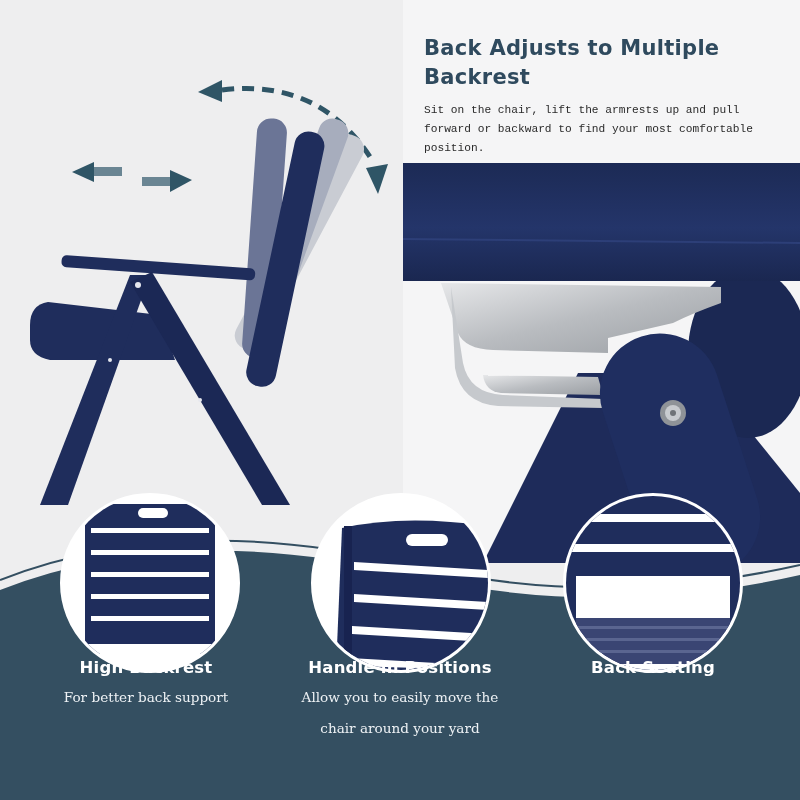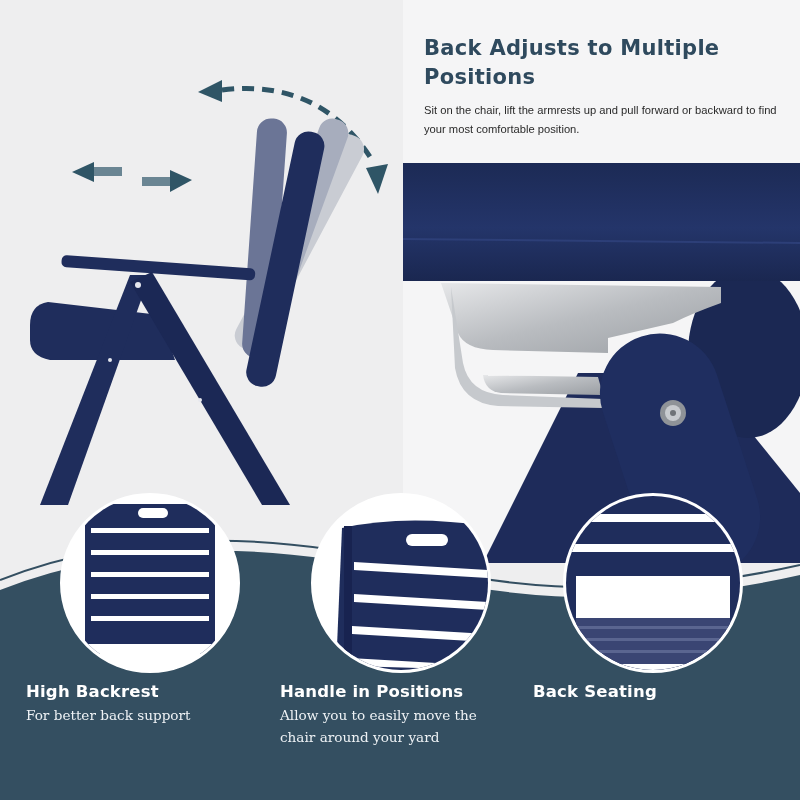--- a/index.html
+++ b/index.html
@@ -9,54 +9,54 @@
   .left-panel { position: absolute; left: 0; top: 0; width: 403px; height: 560px; background: #eeeeef; }
   .right-panel { position: absolute; left: 403px; top: 0; width: 397px; height: 560px; background: #f5f5f6; }
 
   .headline {
     position: absolute; left: 424px; top: 34px; width: 360px;
     font-family: "DejaVu Sans", sans-serif; font-weight: bold;
     font-size: 21px; line-height: 29px; color: #2f4a5e; letter-spacing: 0.3px;
   }
   .subtext {
     position: absolute; left: 424px; top: 101px; width: 360px;
-    font-family: Liberation Sans, sans-serif;
+    font-family: Liberation Mono, monospace;
     font-size: 11.2px; line-height: 19px; color: #2a2a2a;
   }
 
   .closeup { position: absolute; left: 403px; top: 163px; width: 397px; height: 400px; overflow: hidden; }
 
   .chair-illustration { position: absolute; left: 0; top: 60px; width: 400px; height: 460px; }
 
   .bottom-band { position: absolute; left: 0; top: 0; width: 800px; height: 800px; pointer-events: none; }
 
   .feature {
-    position: absolute; top: 680px; width: 240px; color: #ffffff;
+    position: absolute; top: 656px; width: 240px; text-align: center; color: #ffffff;
   }
   .feature-title {
     font-family: "DejaVu Sans", sans-serif; font-weight: bold; font-size: 16.5px;
     line-height: 24px; letter-spacing: 0.2px;
   }
   .feature-desc {
     font-family: "DejaVu Serif", serif; font-size: 13.6px; line-height: 19px;
-    color: #eef2f5; margin-top: 2px;
+    color: #eef2f5; margin-top: 8px;
   }
 
   .circle {
     position: absolute; width: 180px; height: 180px; border-radius: 50%;
     background: #ffffff; overflow: hidden; border: 3px solid #ffffff;
   }
 </style>
 </head>
 <body>
 
 <div class="left-panel"></div>
 <div class="right-panel"></div>
 
-<div class="headline">Back Adjusts to Multiple Positions</div>
+<div class="headline">Back Adjusts to Multiple Backrest</div>
 <div class="subtext">Sit on the chair, lift the armrests up and pull forward or backward to find your most comfortable position.</div>
 
 <div class="closeup">
   <svg width="397" height="400" viewBox="0 0 397 400">
     <defs>
       <linearGradient id="steel" x1="0" y1="0" x2="1" y2="1">
         <stop offset="0" stop-color="#e6e7e9"></stop>
         <stop offset="0.5" stop-color="#b9bcc0"></stop>
         <stop offset="1" stop-color="#9a9ea3"></stop>
       </linearGradient>
@@ -180,18 +180,18 @@
 </div>
 
 <div class="feature" style="left:26px;">
   <div class="feature-title">High Backrest</div>
   <div class="feature-desc">For better back support</div>
 </div>
 
 <div class="feature" style="left:280px;">
   <div class="feature-title">Handle in Positions</div>
   <div class="feature-desc">Allow you to easily move the</div>
-  <div class="feature-desc" style="margin-top:3px">chair around your yard</div>
+  <div class="feature-desc" style="margin-top:12px">chair around your yard</div>
 </div>
 
 <div class="feature" style="left:533px;">
   <div class="feature-title">Back Seating</div>
 </div>
 
 </body></html>

